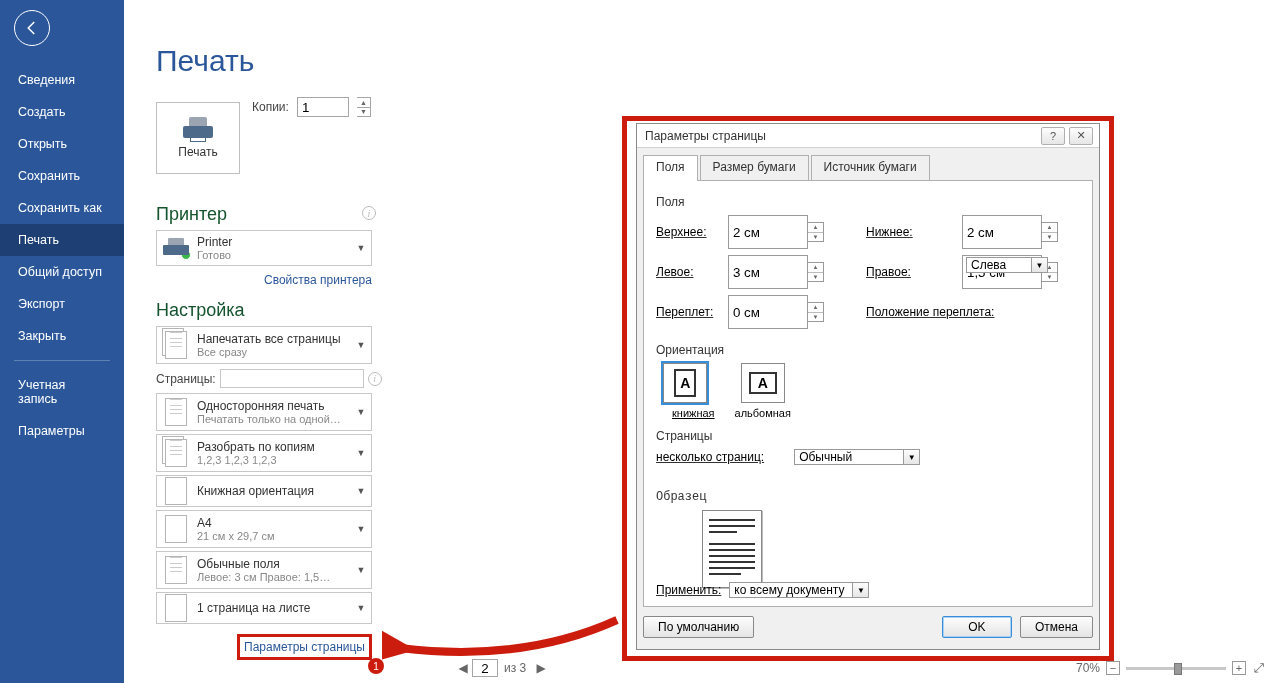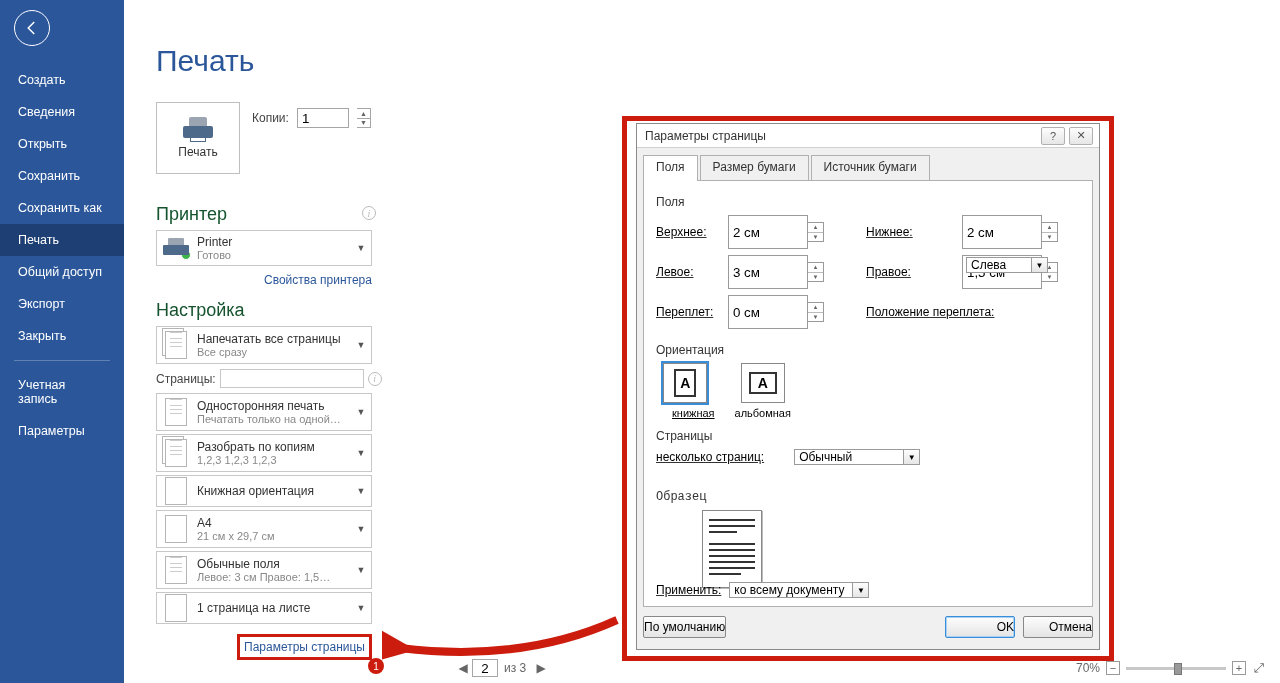--- a/index.html
+++ b/index.html
@@ -19,21 +19,21 @@
   
   .main{position:absolute;left:124px;top:0;right:0;bottom:0;background:#fff;}
   .page-title{position:absolute;left:32px;top:44px;font-size:30px;color:#2b579a;font-weight:300;}
   
   .print-tile{position:absolute;left:32px;top:102px;width:84px;height:72px;border:1px solid #bfbfbf;display:flex;flex-direction:column;align-items:center;justify-content:center;gap:4px;cursor:pointer;}
   .print-tile .label{font-size:12px;color:#333;}
   .printer-glyph{width:30px;height:24px;position:relative;}
   .printer-glyph::before{content:"";position:absolute;top:0;left:6px;right:6px;height:9px;background:#9aa5b1;border-radius:2px 2px 0 0;}
   .printer-glyph::after{content:"";position:absolute;top:9px;left:0;right:0;height:12px;background:#4e6a8b;border-radius:2px;}
   .printer-glyph .tray{position:absolute;top:16px;left:7px;right:7px;height:9px;background:#fff;border:1px solid #4e6a8b;}
-  .copies{position:absolute;left:128px;top:108px;display:flex;align-items:center;gap:8px;color:#444;justify-content:space-between;}
+  .copies{position:absolute;left:128px;top:97px;display:flex;align-items:center;gap:8px;color:#444;justify-content:space-between;}
   .copies input{width:52px;height:20px;border:1px solid #a6a6a6;padding:0 4px;}
   .spinner{width:14px;height:20px;border:1px solid #a6a6a6;border-left:none;display:flex;flex-direction:column;}
   .spinner div{flex:1;display:flex;align-items:center;justify-content:center;font-size:7px;color:#666;border-bottom:1px solid #a6a6a6;cursor:pointer;}
   .spinner div:last-child{border-bottom:none;}
   
   .sect-title{position:absolute;left:32px;color:#14532d;font-size:18px;font-weight:400;}
   .info-icon{position:absolute;width:14px;height:14px;border:1px solid #bbb;border-radius:50%;display:flex;align-items:center;justify-content:center;font-size:10px;color:#bbb;font-style:italic;font-family:Georgia,serif;}
   
   .dd{position:absolute;left:32px;width:216px;border:1px solid #c8c8c8;background:#fff;display:flex;align-items:center;cursor:pointer;}
   .dd .icon-box{width:38px;height:100%;display:flex;align-items:center;justify-content:center;border-right:0;}
@@ -76,21 +76,21 @@
   .orient-opt{display:flex;flex-direction:column;align-items:center;gap:4px;cursor:pointer;}
   .orient-opt .box{width:44px;height:40px;border:1px solid #888;display:flex;align-items:center;justify-content:center;background:#fff;}
   .orient-opt.sel .box{outline:2px solid #3a8dd8;}
   .orient-opt .A{width:22px;height:28px;border:2px solid #333;display:flex;align-items:center;justify-content:center;font-weight:bold;font-size:14px;}
   .orient-opt.land .A{width:28px;height:22px;}
   .orient-opt .lab{font-size:11px;}
   .orient-opt.sel .lab{text-decoration:underline;margin-left:16px;}
   .sample-box{width:60px;height:78px;border:1px solid #888;margin:4px 0 0 46px;background:#fff;padding:8px 6px;box-shadow:1px 1px 0 #bbb;}
   .sample-box .ln{height:2px;background:#333;margin-bottom:4px;}
   .dlg-footer{position:absolute;left:6px;right:6px;bottom:8px;height:28px;display:flex;align-items:center;}
-  .win-btn{height:22px;padding:0 0;border:1px solid #888;background:linear-gradient(#fdfdfd,#e4e4e4);cursor:pointer;font-size:12px;border-radius:2px;text-align:right;}
+  .win-btn{height:22px;padding:0 14px;border:1px solid #888;background:linear-gradient(#fdfdfd,#e4e4e4);cursor:pointer;font-size:12px;border-radius:2px;}
   .win-btn.primary{border:1px solid #3a8dd8;box-shadow:0 0 0 1px #a8d2f5 inset;}
   
   .preview-footer{position:absolute;left:330px;right:6px;bottom:4px;height:22px;display:flex;align-items:center;color:#666;}
   .nav-arrow{width:18px;height:18px;display:flex;align-items:center;justify-content:center;cursor:pointer;font-size:12px;color:#666;}
   .page-num-box{width:26px;height:18px;border:1px solid #a6a6a6;text-align:center;}
   .zoom{position:absolute;right:8px;display:flex;align-items:center;gap:6px;}
   .zoom .track{width:100px;height:3px;background:#c8c8c8;position:relative;}
   .zoom .thumb{position:absolute;top:-4px;left:48px;width:8px;height:12px;background:#999;border:1px solid #777;}
   .zoom .pm{width:14px;height:14px;border:1px solid #999;display:flex;align-items:center;justify-content:center;font-size:11px;cursor:pointer;color:#666;}
   
@@ -113,22 +113,22 @@
   <span>Вход</span>
   <span class="user-icon">◻</span>
 </div>
 
 <div class="sidebar">
   <div class="back-btn">
     <svg viewBox="0 0 24 24">
         <path d="M15 4 L7 12 L15 20"></path>
       </svg>
   </div>
+  <div class="nav-item">Сведения</div>
   <div class="nav-item">Создать</div>
-  <div class="nav-item">Сведения</div>
   <div class="nav-item">Открыть</div>
   <div class="nav-item">Сохранить</div>
   <div class="nav-item">Сохранить как</div>
   <div class="nav-item active">Печать</div>
   <div class="nav-item">Общий доступ</div>
   <div class="nav-item">Экспорт</div>
   <div class="nav-item">Закрыть</div>
   <div class="nav-sep"></div>
   <div class="nav-item">Учетная запись</div>
   <div class="nav-item">Параметры</div>

